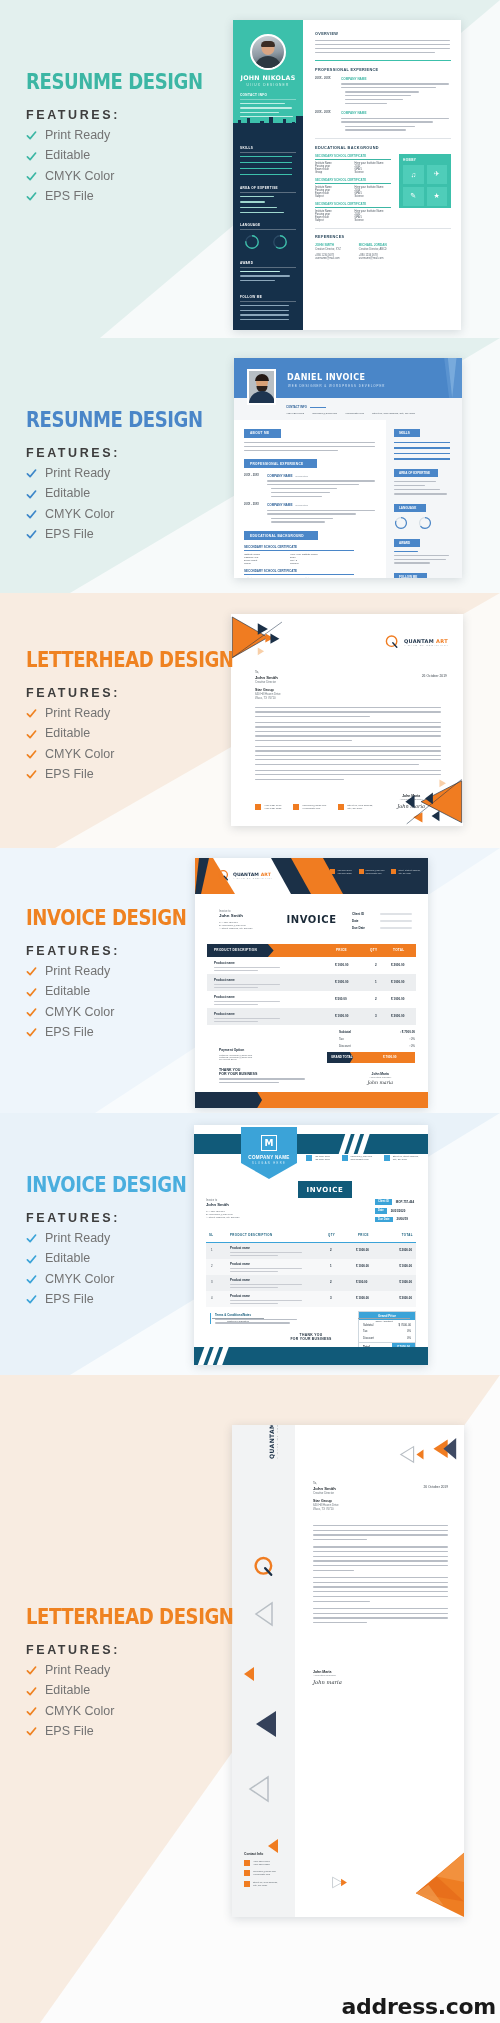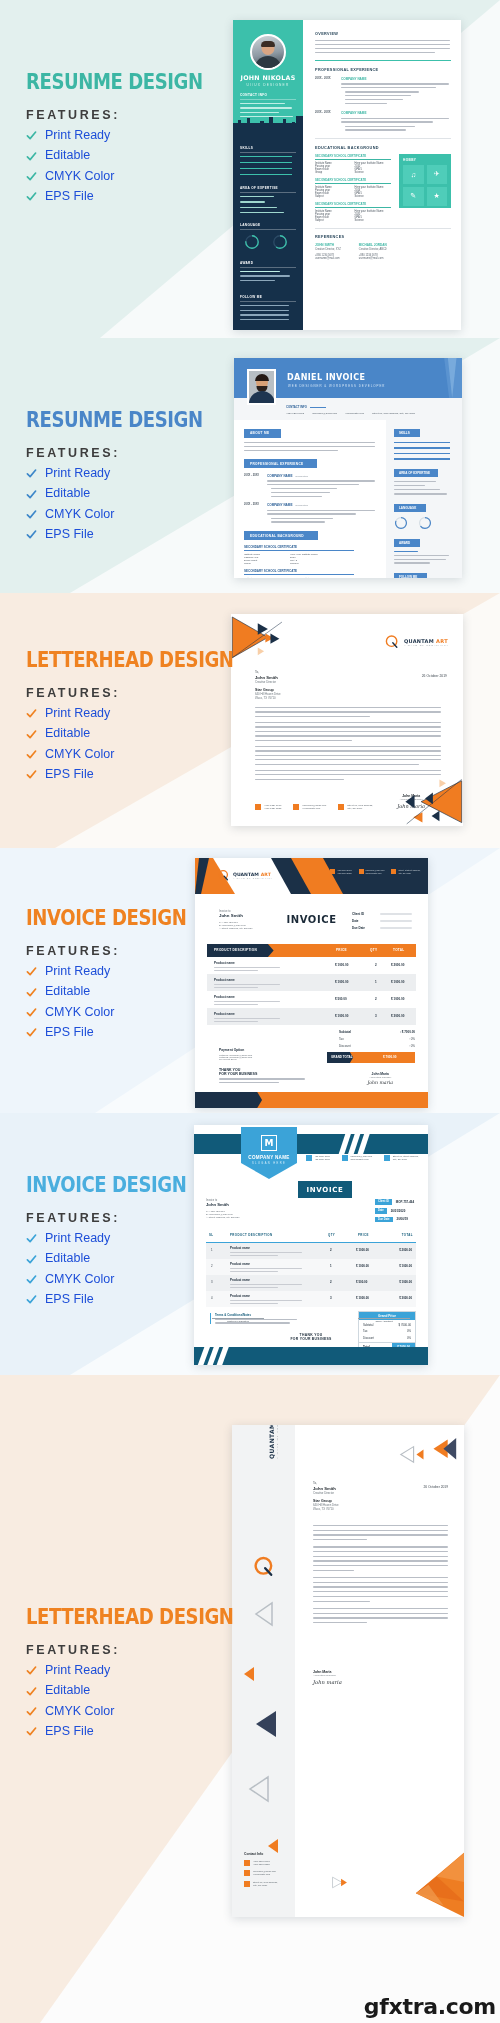--- a/index.html
+++ b/index.html
@@ -25,21 +25,21 @@
     transform:scaleX(0.86); transform-origin:left center;
     white-space:nowrap;
   }
   .features-label {
     margin-top:15px; font-size:12.5px; font-weight:bold;
     letter-spacing:2.6px; color:#3d3d3d;
   }
   .flist { margin-top:7px; list-style:none; }
   .flist li {
     display:flex; align-items:center; gap:8px;
-    font-size:12.5px; color:#1d4ed8; margin-bottom:6.5px;
+    font-size:12.5px; color:#737373; margin-bottom:6.5px;
     line-height:1.1;
   }
   .chk { width:11px; height:11px; flex:0 0 11px; display:block; }
 
   
   .sheet {
     position:absolute; background:#fff; overflow:hidden;
     box-shadow:0 2px 9px rgba(40,60,80,.17);
   }
   .ln { background:#c9ccd2; height:1.3px; border-radius:1px; }
@@ -1204,14 +1204,14 @@
         <polygon points="130,62 100,86 169,98" fill="#e86f1b"></polygon>
         <polygon points="118,74 100,86 140,104" fill="#f09a4e" opacity=".75"></polygon>
       </svg>
       <svg viewBox="0 0 40 30" style="position:absolute;left:34px;bottom:26px;width:22px;height:16px;">
         <polygon points="6,4 6,24 24,14" fill="none" stroke="#c3c9ce" stroke-width="1.6"></polygon>
         <polygon points="22,7 22,21 33,14" fill="#f07c21"></polygon>
       </svg>
     </div>
   </div>
 
-  <div class="wm">gfxtra.com</div>
+  <div class="wm">address.com</div>
 </section>
 
 </body></html>

